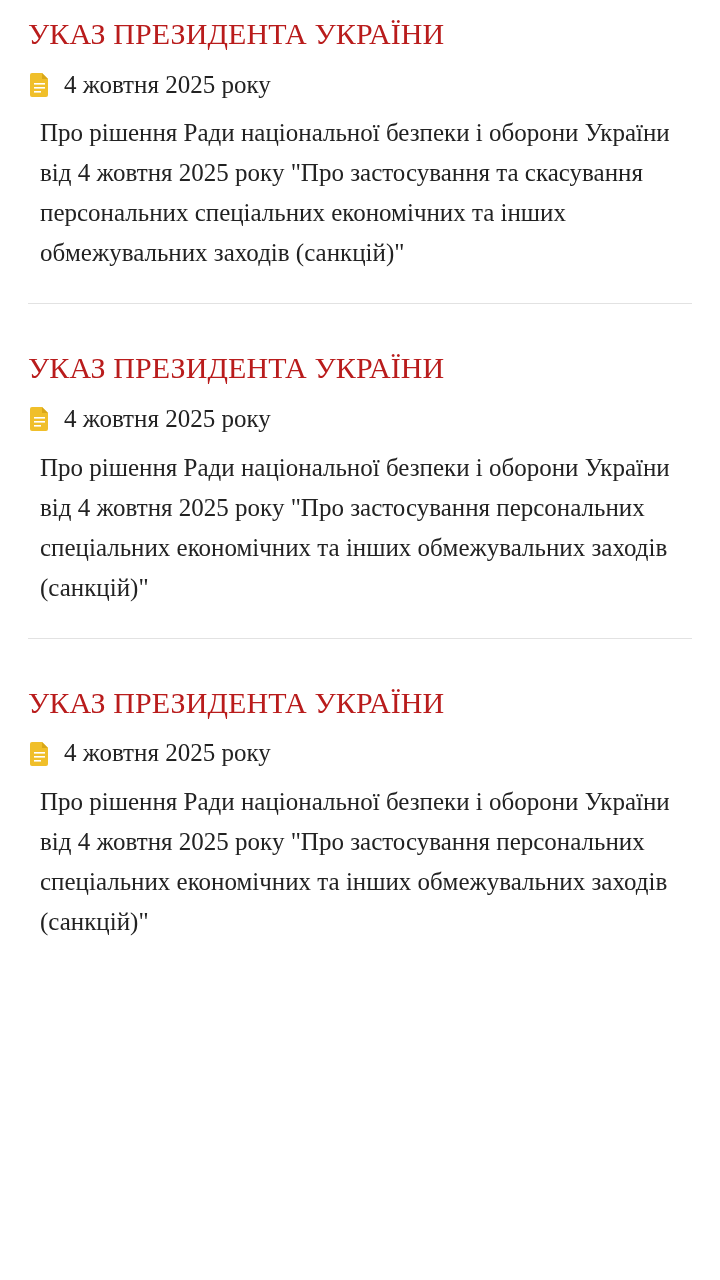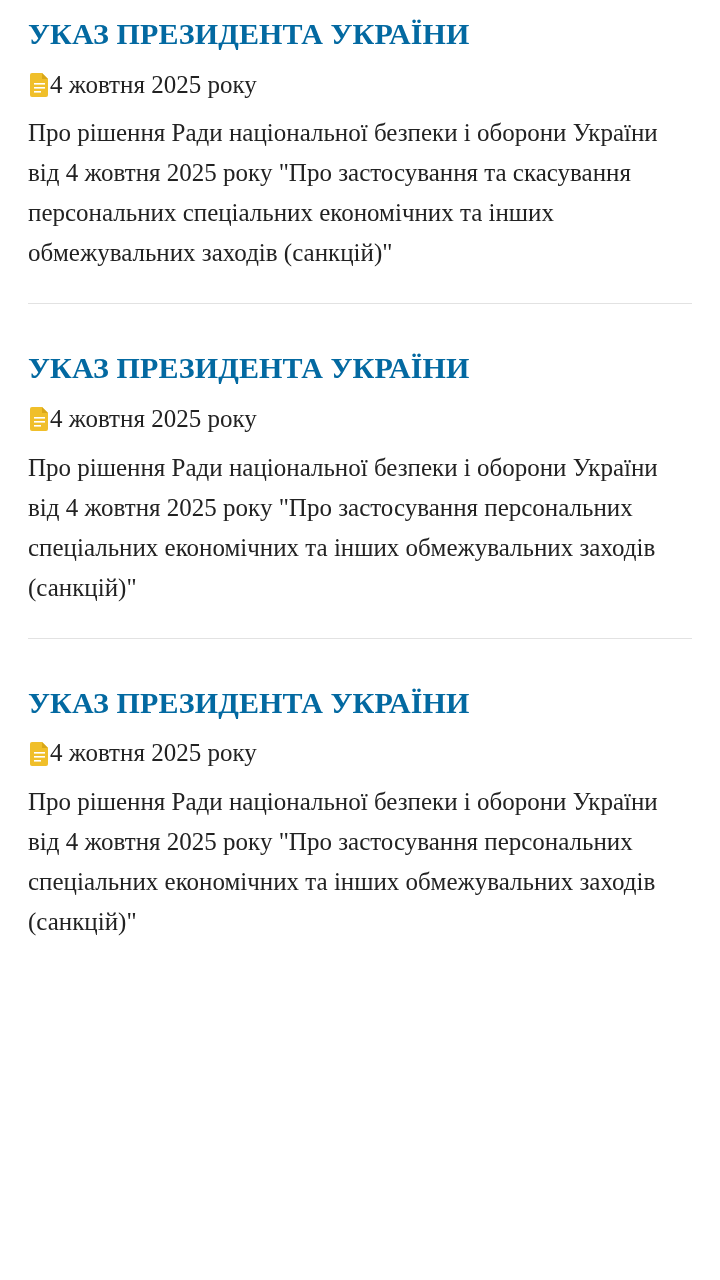--- a/index.html
+++ b/index.html
@@ -23,49 +23,50 @@
     padding: 0 0 0 0;
   }
   .doc-item + .doc-item {
     border-top: 1px solid #e2e2e2;
     margin-top: 24px;
     padding-top: 44px;
   }
   .doc-title {
     font-size: 30px;
     line-height: 1.36;
-    font-weight: 700;
-    color: #0369a1;
+    font-weight: 400;
+    color: #b91c1c;
     margin: 0 0 14px 0;
     letter-spacing: 0.1px;
   }
   .doc-title .title-line {
     display: block;
   }
   .doc-meta {
     display: flex;
     align-items: center;
+    gap: 14px;
     margin: 0 0 12px 2px;
   }
   .doc-icon {
     width: 20px;
     height: 24px;
     flex: 0 0 auto;
     display: block;
   }
   .doc-date {
     font-size: 25px;
     line-height: 1.3;
     color: #222222;
   }
   .doc-desc {
     font-size: 25px;
     line-height: 1.6;
     color: #222222;
-    margin: 0;
+    margin: 12px;
     padding-bottom: 6px;
   }
   .spacer-bottom {
     height: 40px;
   }
 </style>
 </head>
 <body>
 
 <div class="page">

